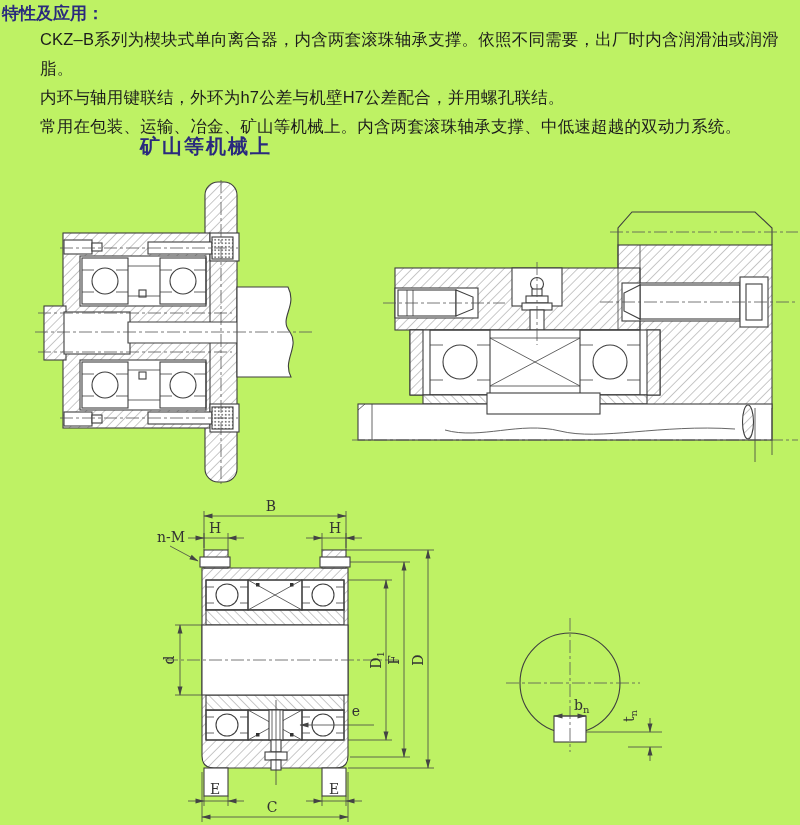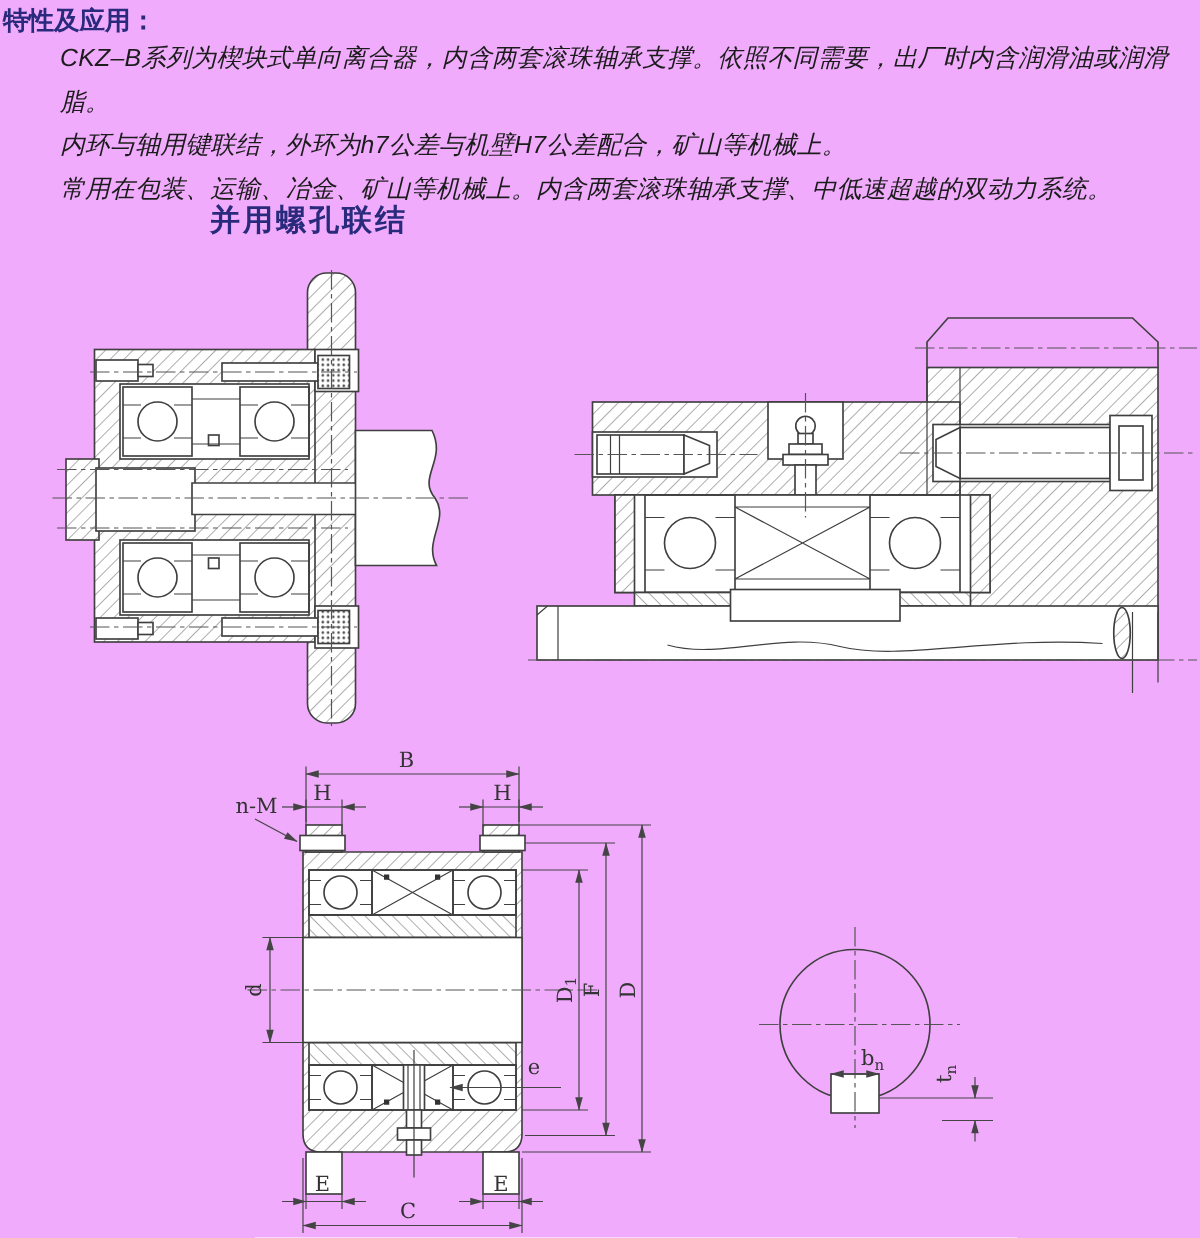--- a/index.html
+++ b/index.html
@@ -1,20 +1,20 @@
 <!DOCTYPE html>
 <html><head>
 <meta charset="utf-8">
 <style>
   html,body{margin:0;padding:0;background:#fff;}
-  .page{position:relative;width:800px;height:825px;background:#f0abfc;overflow:hidden;
+  .page{position:relative;width:800px;height:825px;background:#bef264;overflow:hidden;
         font-family:"Liberation Sans","DejaVu Sans",sans-serif;}
   .title{position:absolute;left:2px;top:2px;margin:0;font-size:17px;font-weight:bold;
          color:#2a2a7d;z-index:3;}
-  .paras{position:absolute;left:40px;top:25px;width:758px;z-index:3;font-style:italic;}
+  .paras{position:absolute;left:40px;top:25px;width:758px;z-index:3;}
   .paras p{margin:0;line-height:29px;font-size:16.5px;color:#1c1c1c;letter-spacing:0.2px;}
   .cap{position:absolute;font-weight:bold;color:#2a2a7d;z-index:3;}
   .cap-zh{left:140px;top:133px;font-size:20px;letter-spacing:2px;}
   .cap-en{left:462px;top:131px;font-size:22px;letter-spacing:0.5px;}
   svg.drawings{position:absolute;left:0;top:0;z-index:1;}
   svg text{user-select:none;}
   .dim{font-family:"DejaVu Serif","Liberation Serif",serif;font-size:14px;fill:#333;}
   .sub{font-size:10px;}
   .ol{stroke:#3f3f3f;stroke-width:1.1;fill:none;}
   .wh{fill:#fff;stroke:#3f3f3f;stroke-width:1.1;}
@@ -27,25 +27,25 @@
 </style>
 </head>
 <body>
 
 <div class="page">
 
   <h1 class="title">特性及应用：</h1>
 
   <div class="paras">
     <p>CKZ–B系列为楔块式单向离合器，内含两套滚珠轴承支撑。依照不同需要，出厂时内含润滑油或润滑脂。</p>
-    <p>内环与轴用键联结，外环为h7公差与机壁H7公差配合，矿山等机械上。</p>
+    <p>内环与轴用键联结，外环为h7公差与机壁H7公差配合，并用螺孔联结。</p>
     <p>常用在包装、运输、冶金、矿山等机械上。内含两套滚珠轴承支撑、中低速超越的双动力系统。</p>
   </div>
 
-  <div class="cap cap-zh">并用螺孔联结</div>
+  <div class="cap cap-zh">矿山等机械上</div>
 
   <svg class="drawings" width="800" height="825" viewBox="0 0 800 825">
     <defs>
       <pattern id="hA" width="6.5" height="6.5" patternUnits="userSpaceOnUse" patternTransform="rotate(45)">
         <rect width="6.5" height="6.5" fill="#fff"></rect>
         <line x1="0" y1="0" x2="0" y2="6.5" stroke="#777" stroke-width="0.8"></line>
       </pattern>
       <pattern id="hB" width="6.5" height="6.5" patternUnits="userSpaceOnUse" patternTransform="rotate(-45)">
         <rect width="6.5" height="6.5" fill="#fff"></rect>
         <line x1="0" y1="0" x2="0" y2="6.5" stroke="#777" stroke-width="0.8"></line>

